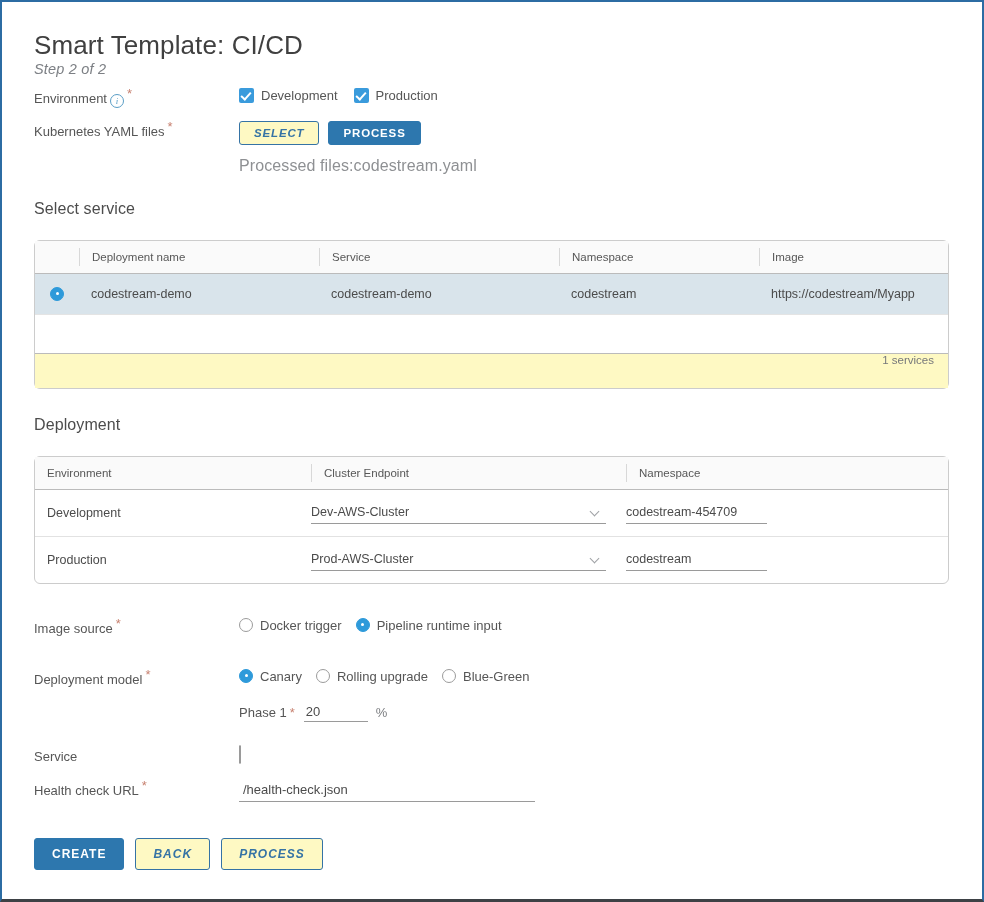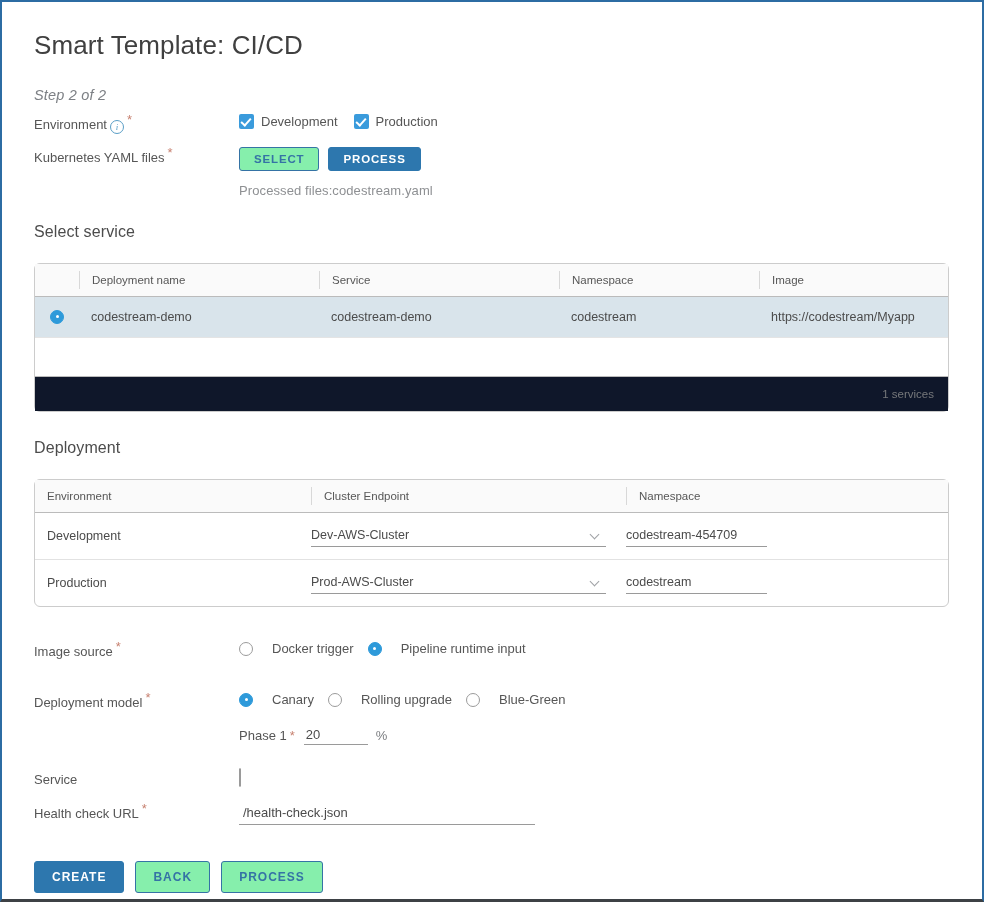--- a/index.html
+++ b/index.html
@@ -38,21 +38,20 @@
     letter-spacing: 0.1px;
     margin: 0;
     padding-top: 29px;
     line-height: 1.15;
   }
 
   .step-label {
     font-size: 14.5px;
     font-style: italic;
     color: #7d8085;
-    margin-top: 26px;
     letter-spacing: 0.2px;
   }
 
   
   .form-row {
     display: flex;
     align-items: flex-start;
     margin-top: 10px;
   }
   .form-label {
@@ -126,31 +125,32 @@
     padding: 0 14px;
     height: 24px;
     line-height: 22px;
     border-radius: 3px;
     cursor: pointer;
     box-sizing: border-box;
     display: inline-block;
     white-space: nowrap;
   }
   .btn-outline {
-    background: #86efac;
+    background: #fef9c3;
     border: 1px solid #3573a5;
     color: #3573a5;
+    font-style: italic;
   }
   .btn-solid {
     background: #2d77ae;
     border: 1px solid #2d77ae;
     color: #ffffff;
   }
   .processed-note {
-    font-size: 13px;
+    font-size: 16px;
     color: #8e9093;
     margin-top: 12px;
     letter-spacing: 0.1px;
   }
 
   
   .section-title {
     font-size: 16px;
     color: #4c4c4c;
     font-weight: 400;
@@ -199,23 +199,22 @@
     font-size: 12.5px;
     color: #4b4b4b;
     padding-left: 12px;
     box-sizing: border-box;
     white-space: nowrap;
     overflow: hidden;
   }
   .dg-foot {
     height: 34px;
     display: flex;
-    align-items: center;
     justify-content: flex-end;
-    background: #0f172a;
+    background: #fef9c3;
     padding-right: 14px;
     font-size: 11.5px;
     color: #76787b;
   }
 
   
   .radio {
     width: 14px; height: 14px;
     border-radius: 50%;
     border: 1px solid #9b9b9b;
@@ -295,21 +294,21 @@
     font-size: 12.5px;
     color: #4b4b4b;
     display: flex;
     align-items: center;
     box-sizing: border-box;
     background: transparent;
   }
 
   
   .radio-group { display: flex; align-items: center; gap: 14px; }
-  .radio-item { display: flex; align-items: flex-end; gap: 19px; cursor: pointer; }
+  .radio-item { display: flex; align-items: flex-start; gap: 7px; cursor: pointer; }
   .radio-item .lbl { font-size: 13px; color: #565656; white-space: nowrap; }
 
   .phase-row { display: flex; align-items: center; margin-top: 20px; }
   .phase-label { font-size: 13px; color: #565656; }
   .phase-input {
     width: 62px;
     border: none;
     border-bottom: 1px solid #9a9a9a;
     font-family: "Liberation Sans", sans-serif;
     font-size: 13px;

